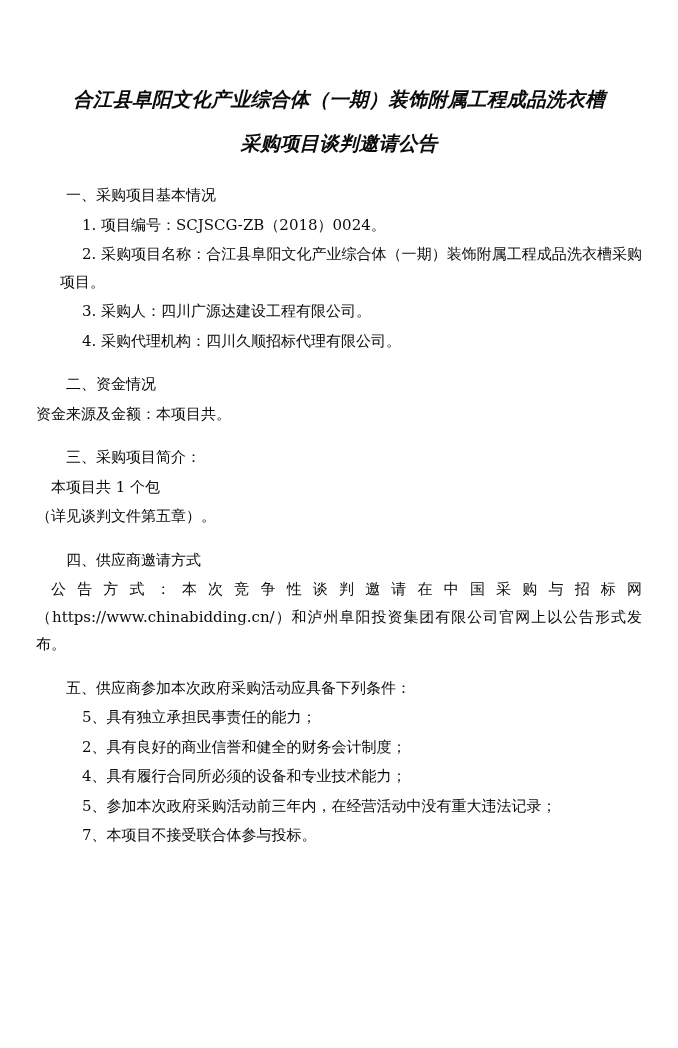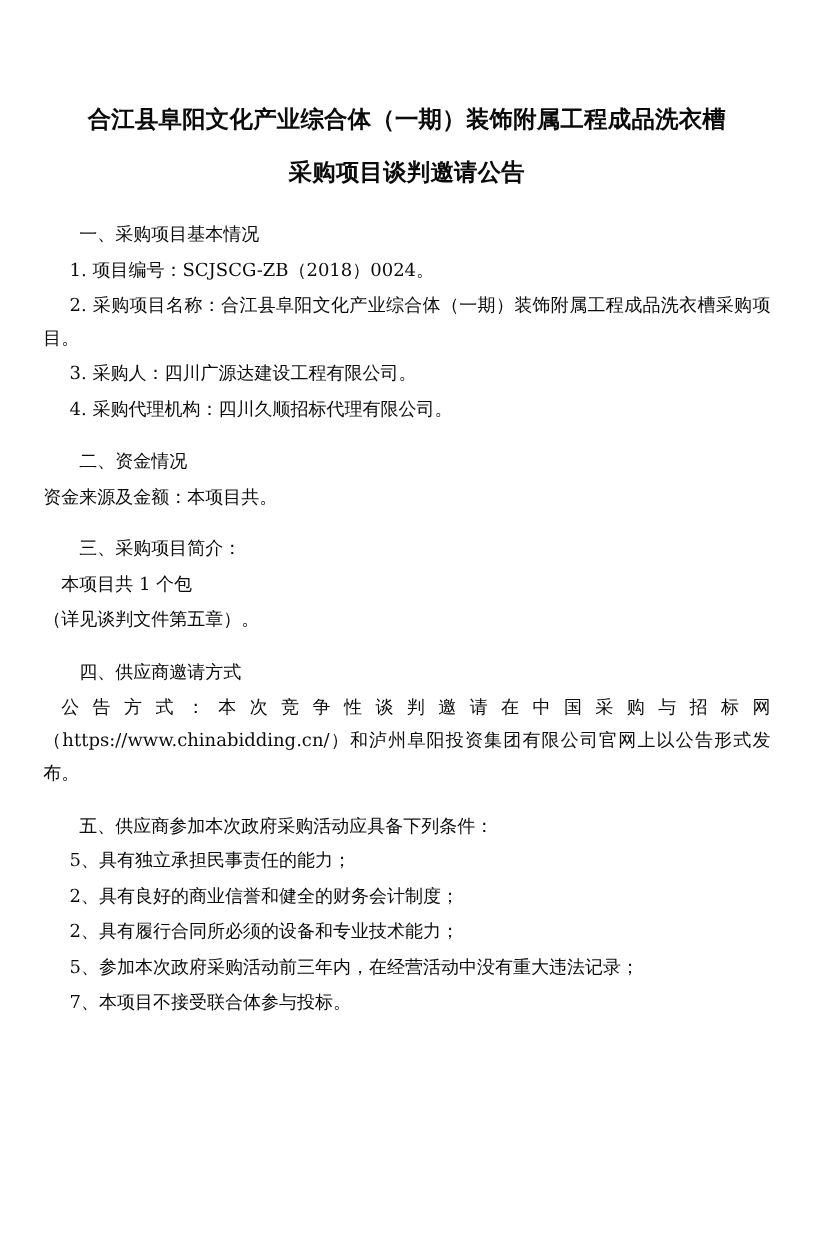--- a/index.html
+++ b/index.html
@@ -21,20 +21,21 @@
     box-sizing: border-box;
     padding: 78px 36px 0 36px;
   }
   .doc-title {
     text-align: center;
     font-size: 19.5px;
     font-weight: bold;
     line-height: 44px;
     letter-spacing: 0.2px;
     margin: 0 0 6px 0;
+    font-style: italic;
   }
   .doc-title .line {
     display: block;
     white-space: nowrap;
   }
   .body-block {
     margin-top: 16px;
   }
   p {
     margin: 0 0 2px 0;
@@ -54,20 +55,21 @@
     text-underline-offset: 2px;
   }
   .section-head {
     font-weight: normal;
     text-indent: 30px;
     margin-top: 16px;
     margin-bottom: 2px;
   }
   .item {
     text-indent: 22px;
+    margin-left: 24px;
   }
 </style>
 </head>
 <body>
 
 <div class="page">
 
   <h1 class="doc-title">
     <span class="line">合江县阜阳文化产业综合体（一期）装饰附属工程成品洗衣槽</span>
     <span class="line">采购项目谈判邀请公告</span>
@@ -88,18 +90,18 @@
     <p class="section-head">三、采购项目简介：</p>
     <p class="indent1">本项目共 1 个包</p>
     <p>（详见谈判文件第五章）。</p>
 
     <p class="section-head">四、供应商邀请方式</p>
     <p class="indent1">公告方式：本次竞争性谈判邀请在中国采购与招标网（https://www.chinabidding.cn/）和泸州阜阳投资集团有限公司官网上以公告形式发布。</p>
 
     <p class="section-head">五、供应商参加本次政府采购活动应具备下列条件：</p>
     <p class="item">5、具有独立承担民事责任的能力；</p>
     <p class="item">2、具有良好的商业信誉和健全的财务会计制度；</p>
-    <p class="item">2、具有履行合同所必须的设备和专业技术能力；</p>
+    <p class="item">4、具有履行合同所必须的设备和专业技术能力；</p>
     <p class="item">5、参加本次政府采购活动前三年内，在经营活动中没有重大违法记录；</p>
     <p class="item">7、本项目不接受联合体参与投标。</p>
 
   </div>
 </div>
 
 </body></html>

